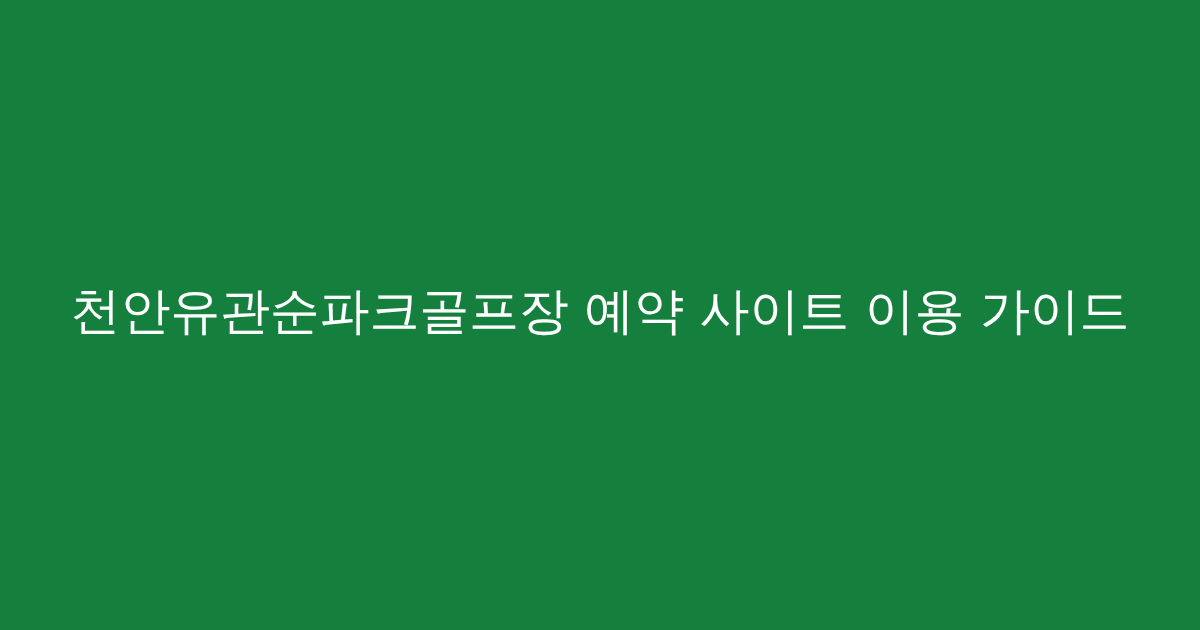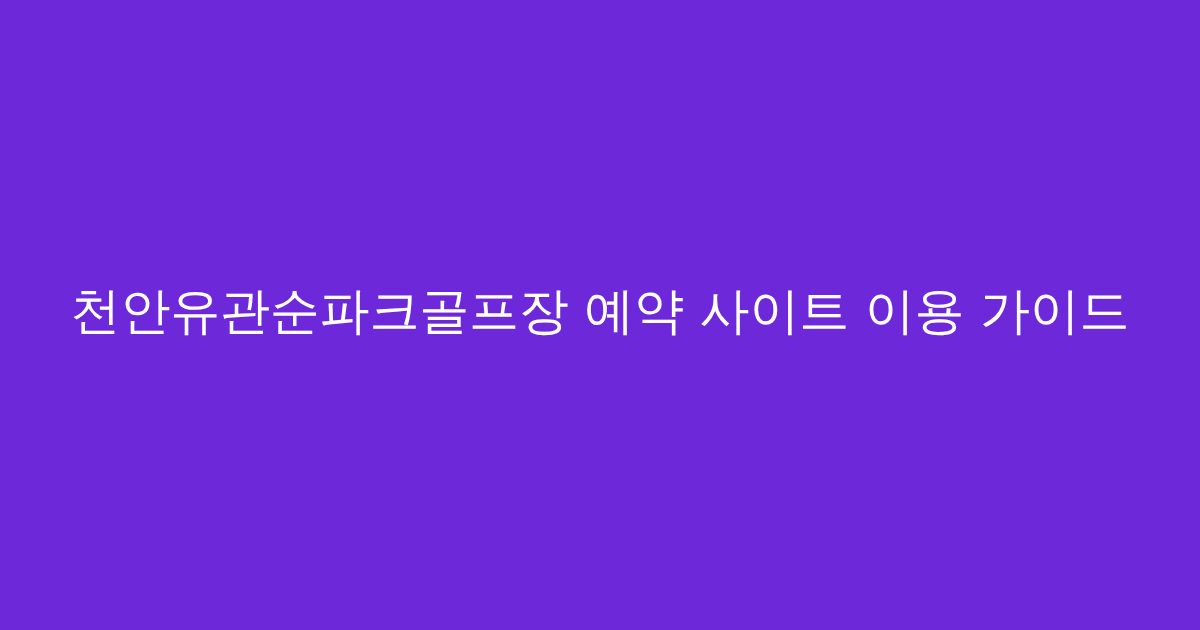--- a/index.html
+++ b/index.html
@@ -41,17 +41,17 @@
     word-break: keep-all;
     white-space: nowrap;
     position: relative;
     top: -4px;                           
     -webkit-font-smoothing: antialiased;
   }
 </style>
 </head>
 <body>
 
-<div class="og-card" style="background-color: #6d28d9;">
+<div class="og-card" style="background-color: #15803d;">
 
   <h1 class="og-title" style="color: rgb(255, 255, 255); font-size: 50px;">천안유관순파크골프장 예약 사이트 이용 가이드</h1>
 
 </div>
 
 </body></html>

